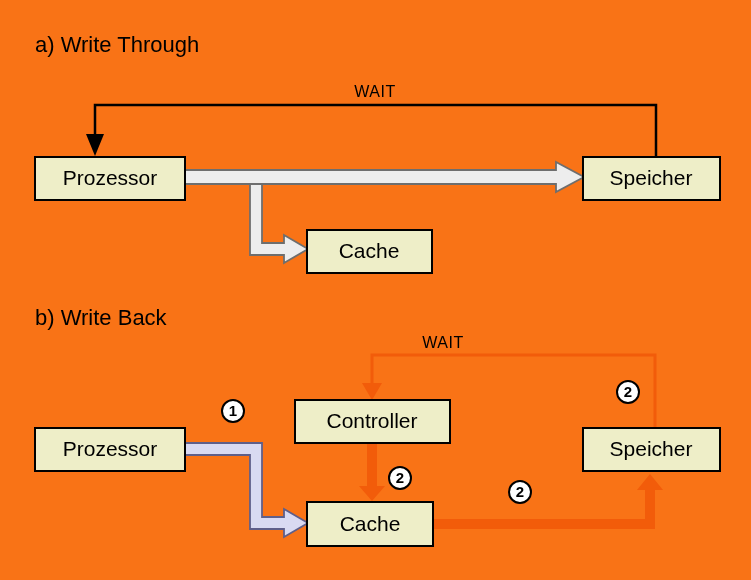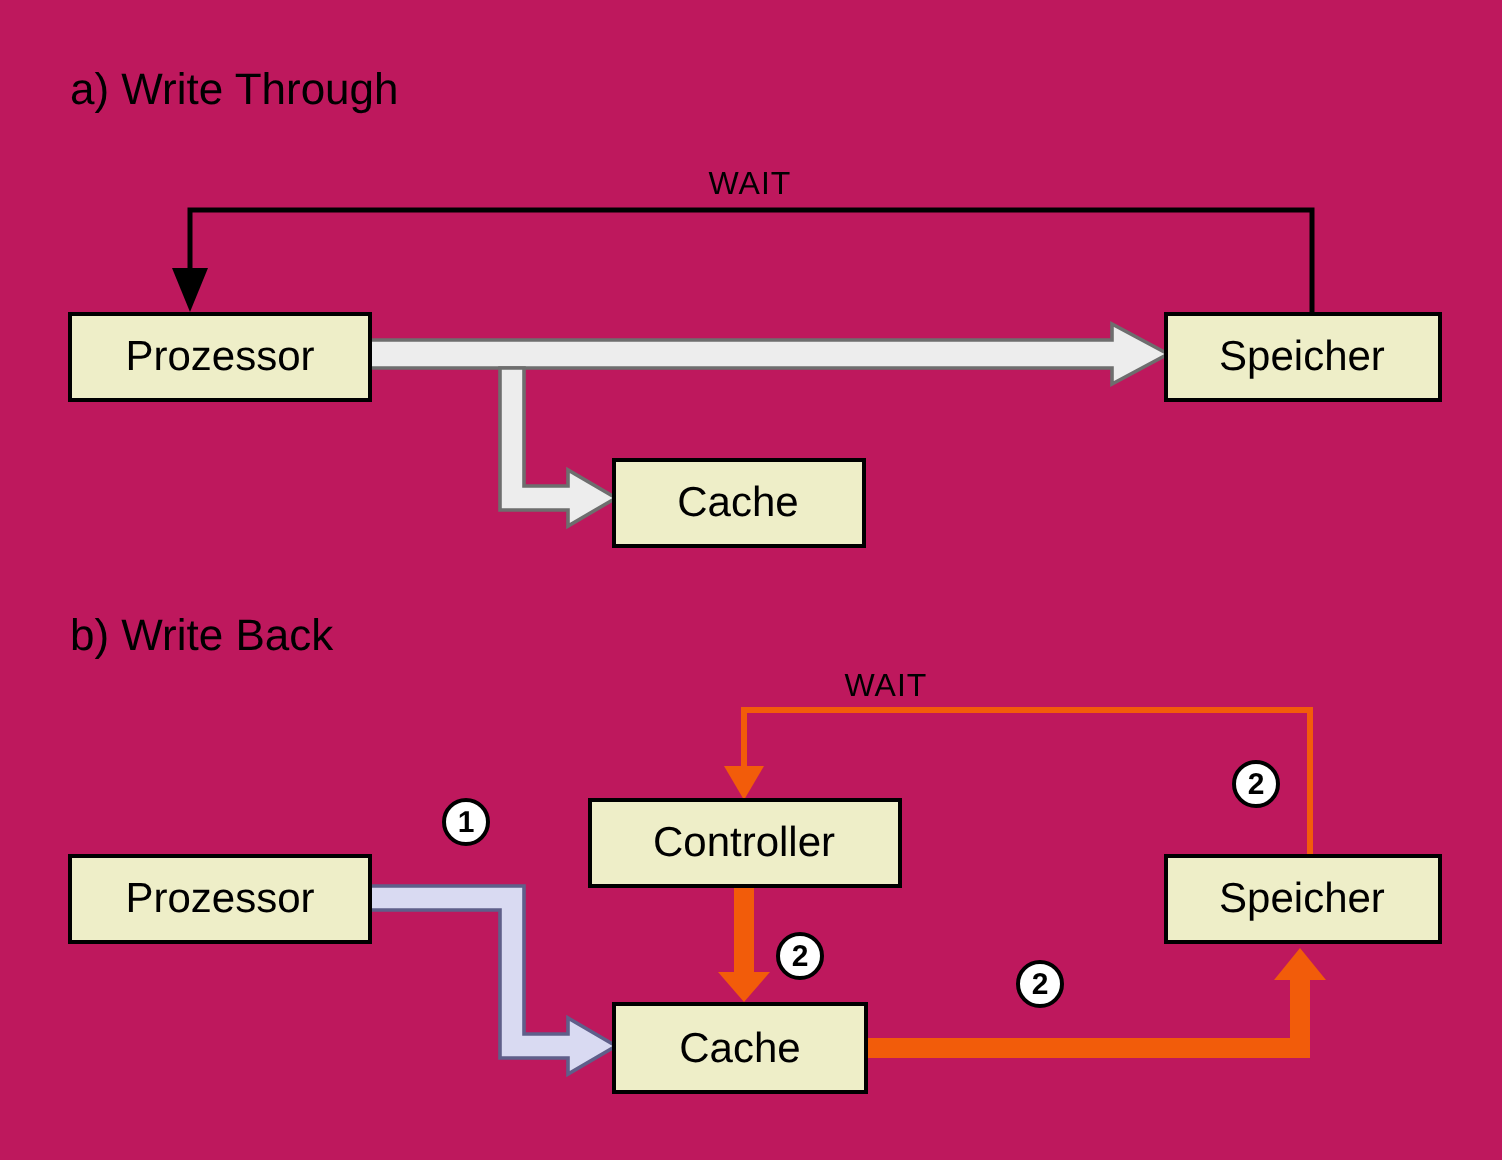--- a/index.html
+++ b/index.html
@@ -4,21 +4,21 @@
 <style>
   html, body {
     margin: 0;
     padding: 0;
     background: #ffffff;
   }
   .diagram-wrap {
     position: relative;
     width: 751px;
     height: 580px;
-    background: #be185d;
+    background: #f97316;
     font-family: "Liberation Sans", sans-serif;
   }
   svg text {
     font-family: "Liberation Sans", sans-serif;
     fill: #000000;
   }
   .title-label   { font-size: 22px; }
   .box-label     { font-size: 21px; text-anchor: middle; }
   .wait-label    { font-size: 16px; text-anchor: middle; letter-spacing: 0.5px; }
   .step-num      { font-size: 15px; font-weight: bold; text-anchor: middle; }

